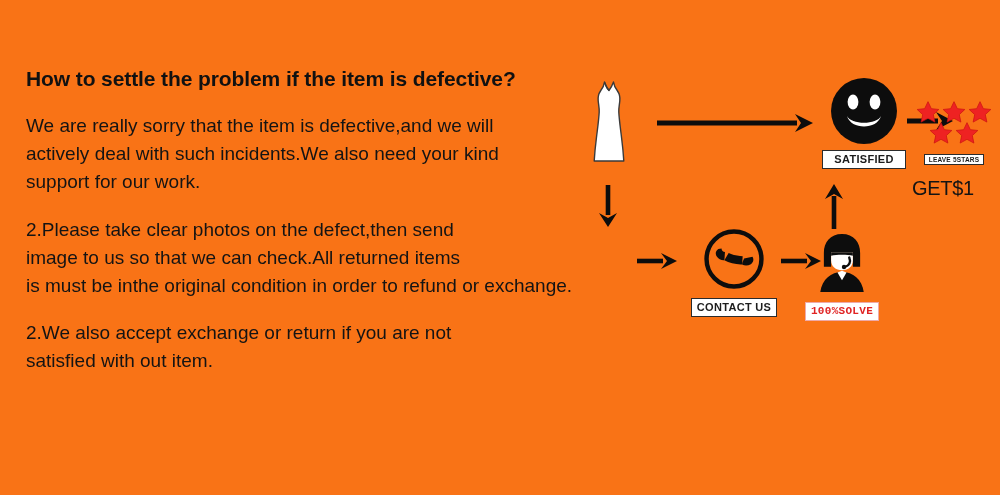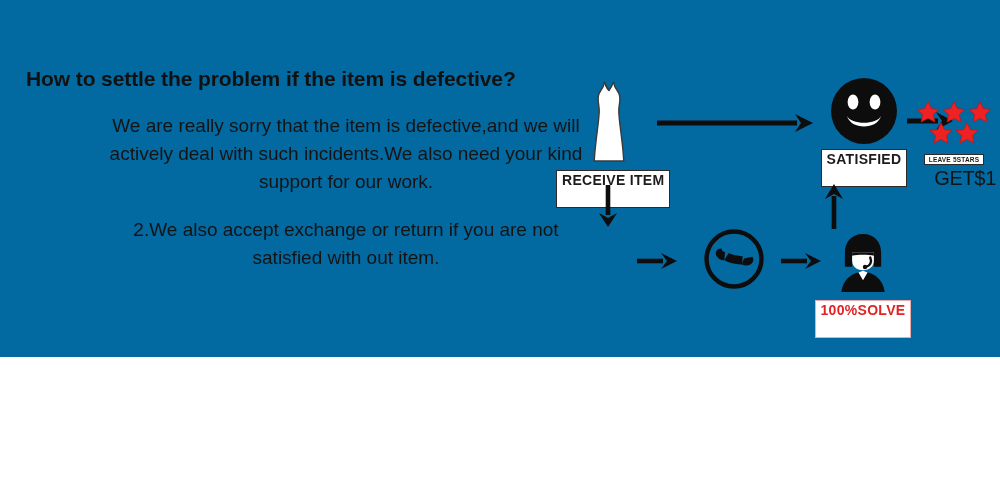--- a/index.html
+++ b/index.html
@@ -7,22 +7,22 @@
     padding: 0;
     background: #ffffff;
   }
   body {
     font-family: "Liberation Sans", sans-serif;
     color: #1a1a1a;
   }
   #page {
     position: relative;
     width: 1000px;
-    height: 357px;
-    background: #0369a1;
+    height: 495px;
+    background: #f97316;
     overflow: hidden;
   }
 
   
   .text-col {
     position: absolute;
     left: 26px;
     top: 66px;
     width: 640px;
   }
@@ -34,43 +34,42 @@
     margin: 0 0 20px 0;
     color: #111111;
   }
   .para {
     font-size: 19px;
     font-weight: 400;
     line-height: 1.48;
     margin: 0 0 19px 0;
     color: #141414;
     white-space: pre-line;
-    text-align: center;
   }
   .para.last { margin-bottom: 0; }
 
   
   .flow {
     position: absolute;
     left: 548px;
     top: 62px;
     width: 452px;
     height: 300px;
   }
   .node { position: absolute; }
 
   
   .chip {
-    font-size: 14px;
+    font-size: 11px;
     font-weight: 700;
     letter-spacing: 0.3px;
     color: #1c1c1c;
     background: #ffffff;
     border: 1.5px solid #2b2b2b;
-    padding: 2px 5px 19px 5px;
+    padding: 2px 5px 3px 5px;
     text-align: center;
     white-space: nowrap;
     line-height: 1.1;
     display: inline-block;
   }
   .chip.tiny {
     font-size: 6.5px;
     letter-spacing: 0.2px;
     padding: 1.5px 4px 1px 4px;
     border-width: 1px;
@@ -99,37 +98,40 @@
     line-height: 0;
   }
   .star-row { line-height: 0; font-size: 0; }
   .star-row.row2 { margin-top: -4px; }
   .star { display: inline-block; margin: 0 0px; }
 
   .getprice {
     font-size: 20px;
     font-weight: 500;
     color: #141414;
-    text-align: right;
+    text-align: left;
     letter-spacing: -0.3px;
     line-height: 1;
-    margin-top: 2px;
+    margin-top: 12px;
   }
   .leave-chip-wrap { text-align: center; margin-top: 2px; }
 </style>
 </head>
 <body>
 
 <div id="page">
 
   <div class="text-col">
     <h1 class="heading">How to settle the problem if the item is defective?</h1>
     <p class="para">We are really sorry that the item is defective,and we will
 actively deal with such incidents.We also need your kind
 support for our work.</p>
+    <p class="para">2.Please take clear photos on the defect,then send
+image to us so that we can check.All returned items
+is must be inthe original condition in order to refund or exchange.</p>
     <p class="para last">2.We also accept exchange or return if you are not
 satisfied with out item.</p>
   </div>
 
   <div class="flow">
 
     <div class="node" style="left:8px; top:16px; width:106px;">
       <div style="text-align:center;">
         <svg class="dress-icon" width="46" height="90" viewBox="0 0 46 90" style="margin:0 auto;">
           <path d="M18.5 4 C18.0 8, 16.5 10.5, 14.5 13 C12.5 15.8, 11.8 19, 12.2 23
@@ -140,23 +142,20 @@
                    C37.4 76, 36.6 68, 35.6 60
                    C34.4 50, 33.1 41, 32.8 34
                    C32.6 30, 33.4 27, 33.8 23
                    C34.2 19, 33.5 15.8, 31.5 13
                    C29.5 10.5, 28.0 8, 27.5 4
                    C26.2 7.5, 24.6 10.5, 23 12.5
                    C21.4 10.5, 19.8 7.5, 18.5 4 Z" fill="#ffffff" stroke="#3a3a3a" stroke-width="1.4" stroke-linejoin="round"></path>
           <path d="M18.6 4.4 C19.6 8.2, 21.2 11, 23 12.6" fill="none" stroke="#3a3a3a" stroke-width="1.2"></path>
         </svg>
       </div>
-      <div class="caption-wrap" style="margin-top:2px;">
-        <span class="chip">RECEIVE ITEM</span>
-      </div>
     </div>
 
     <svg class="arrow" style="left:107px; top:50px;" width="160" height="22" viewBox="0 0 160 22">
       <line x1="2" y1="11" x2="142" y2="11" stroke="#0d0d0d" stroke-width="5"></line>
       <path d="M140 2 L158 11 L140 20 L146 11 Z" fill="#0d0d0d"></path>
     </svg>
 
     <div class="node" style="left:258px; top:14px; width:116px;">
       <div style="text-align:center;">
         <svg class="face" width="70" height="70" viewBox="0 0 70 70" style="margin:0 auto;">
@@ -219,33 +218,36 @@
           <g transform="translate(35,35) rotate(-32) translate(-35,-35)">
             <path d="M26 16 C22.5 16, 20 18.5, 20 22 C20 26, 22 29, 25 30.5
                      L30.5 23 C28.5 21.5, 28 19, 29.5 17.5 Z" fill="#0d0d0d"></path>
             <path d="M25 30.5 C28 36, 34 42, 39.5 45 L45 37.5
                      C41 35, 36 30, 33.5 26 Z" fill="#0d0d0d"></path>
             <path d="M39.5 45 C41 48, 44 50, 48 50 C51.5 50, 54 47.5, 54 44
                      L45 40.5 C43.5 42, 41 42.5, 39.5 45 Z" fill="#0d0d0d"></path>
           </g>
         </svg>
       </div>
+      <div class="caption-wrap" style="margin-top:3px;">
+        <span class="chip">CONTACT US</span>
+      </div>
     </div>
 
     <svg class="arrow" style="left:232px; top:188px;" width="42" height="22" viewBox="0 0 42 22">
       <line x1="1" y1="11" x2="27" y2="11" stroke="#0d0d0d" stroke-width="4.6"></line>
       <path d="M25 3 L41 11 L25 19 L31 11 Z" fill="#0d0d0d"></path>
     </svg>
 
     <svg class="arrow" style="left:274px; top:120px;" width="24" height="48" viewBox="0 0 24 48">
       <line x1="12" y1="47" x2="12" y2="14" stroke="#0d0d0d" stroke-width="4.6"></line>
       <path d="M3 17 L12 2 L21 17 L12 12 Z" fill="#0d0d0d"></path>
     </svg>
 
-    <div class="node" style="left:260px; top:170px; width:110px;">
+    <div class="node" style="left:239px; top:170px; width:110px;font-family:Liberation Mono, monospace;">
       <div style="text-align:center;">
         <svg width="58" height="62" viewBox="0 0 64 68" style="margin:0 auto;">
 
           <path d="M32 2 C19 2, 12 11, 12 23 L12 38 L20 38 L20 22 L44 22 L44 38 L52 38 L52 23 C52 11, 45 2, 32 2 Z" fill="#0d0d0d"></path>
 
           <path d="M20 22 L44 22 L44 31 C44 38, 39 42, 32 42 C25 42, 20 38, 20 31 Z" fill="#ffffff"></path>
 
           <path d="M20 22 L44 22 L44 26 C38 24.5, 26 24.5, 20 26 Z" fill="#0d0d0d"></path>
 
           <path d="M40 28 C42 33, 40 37, 35.5 38.2" fill="none" stroke="#0d0d0d" stroke-width="2.6" stroke-linecap="round"></path>

